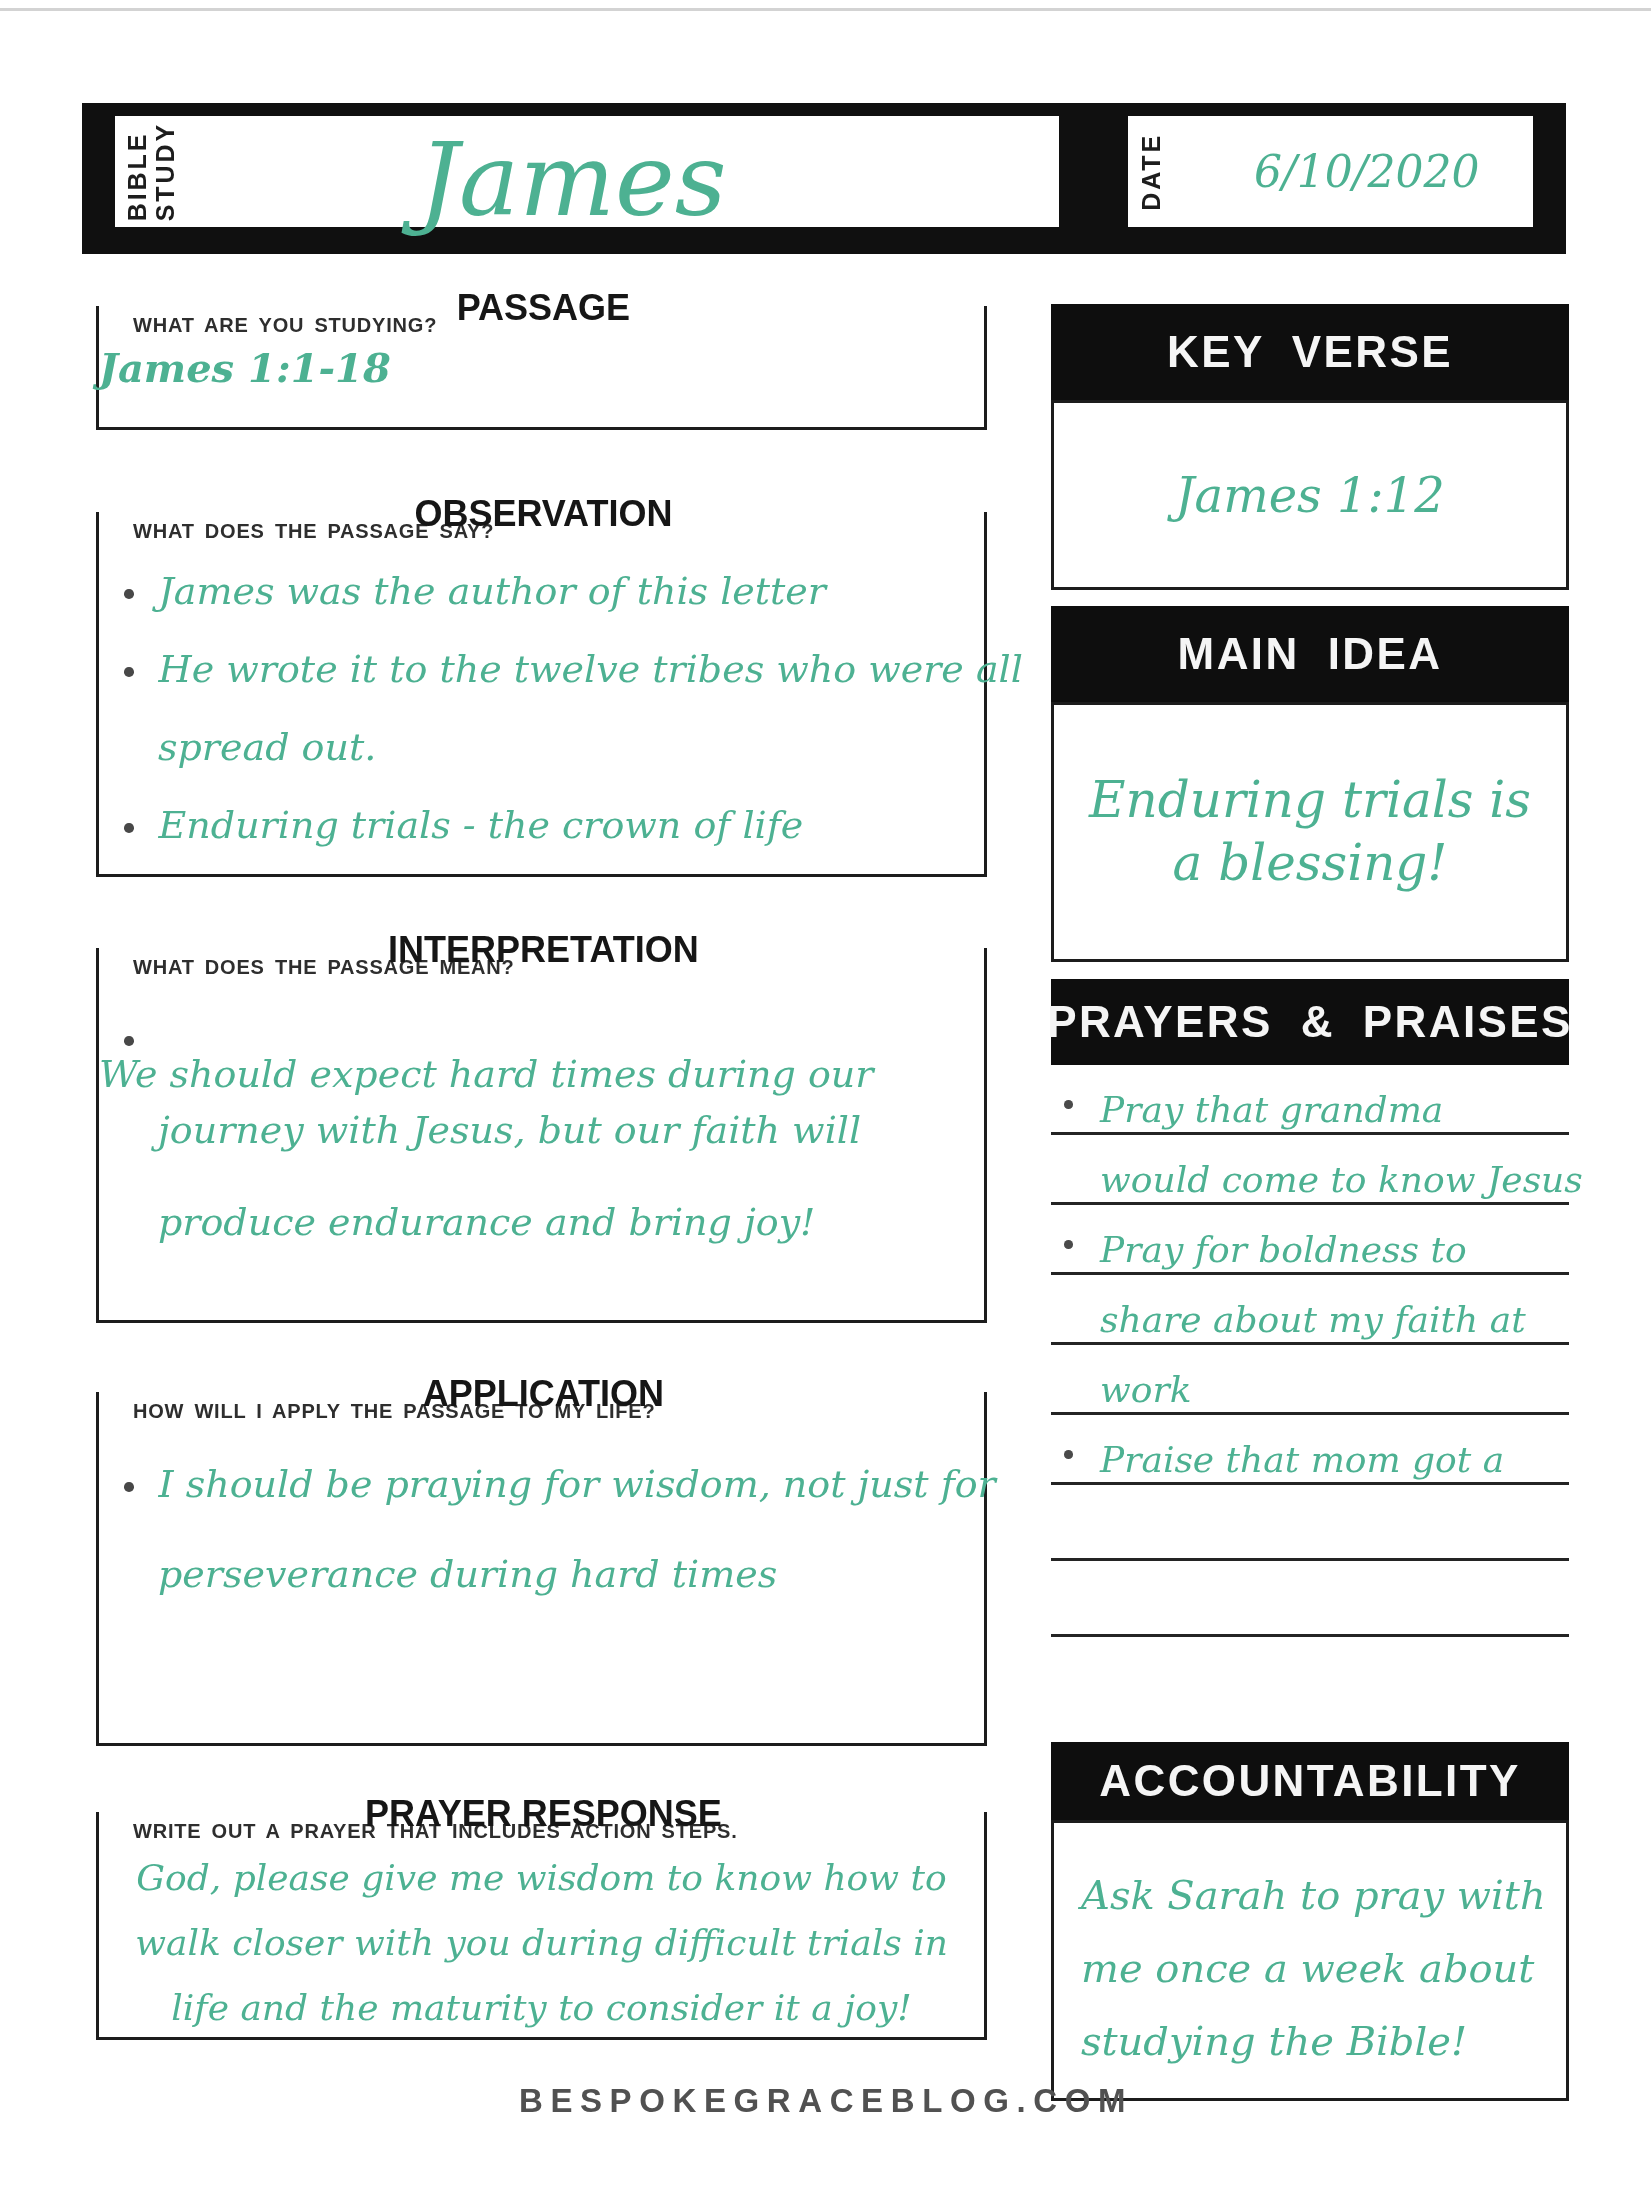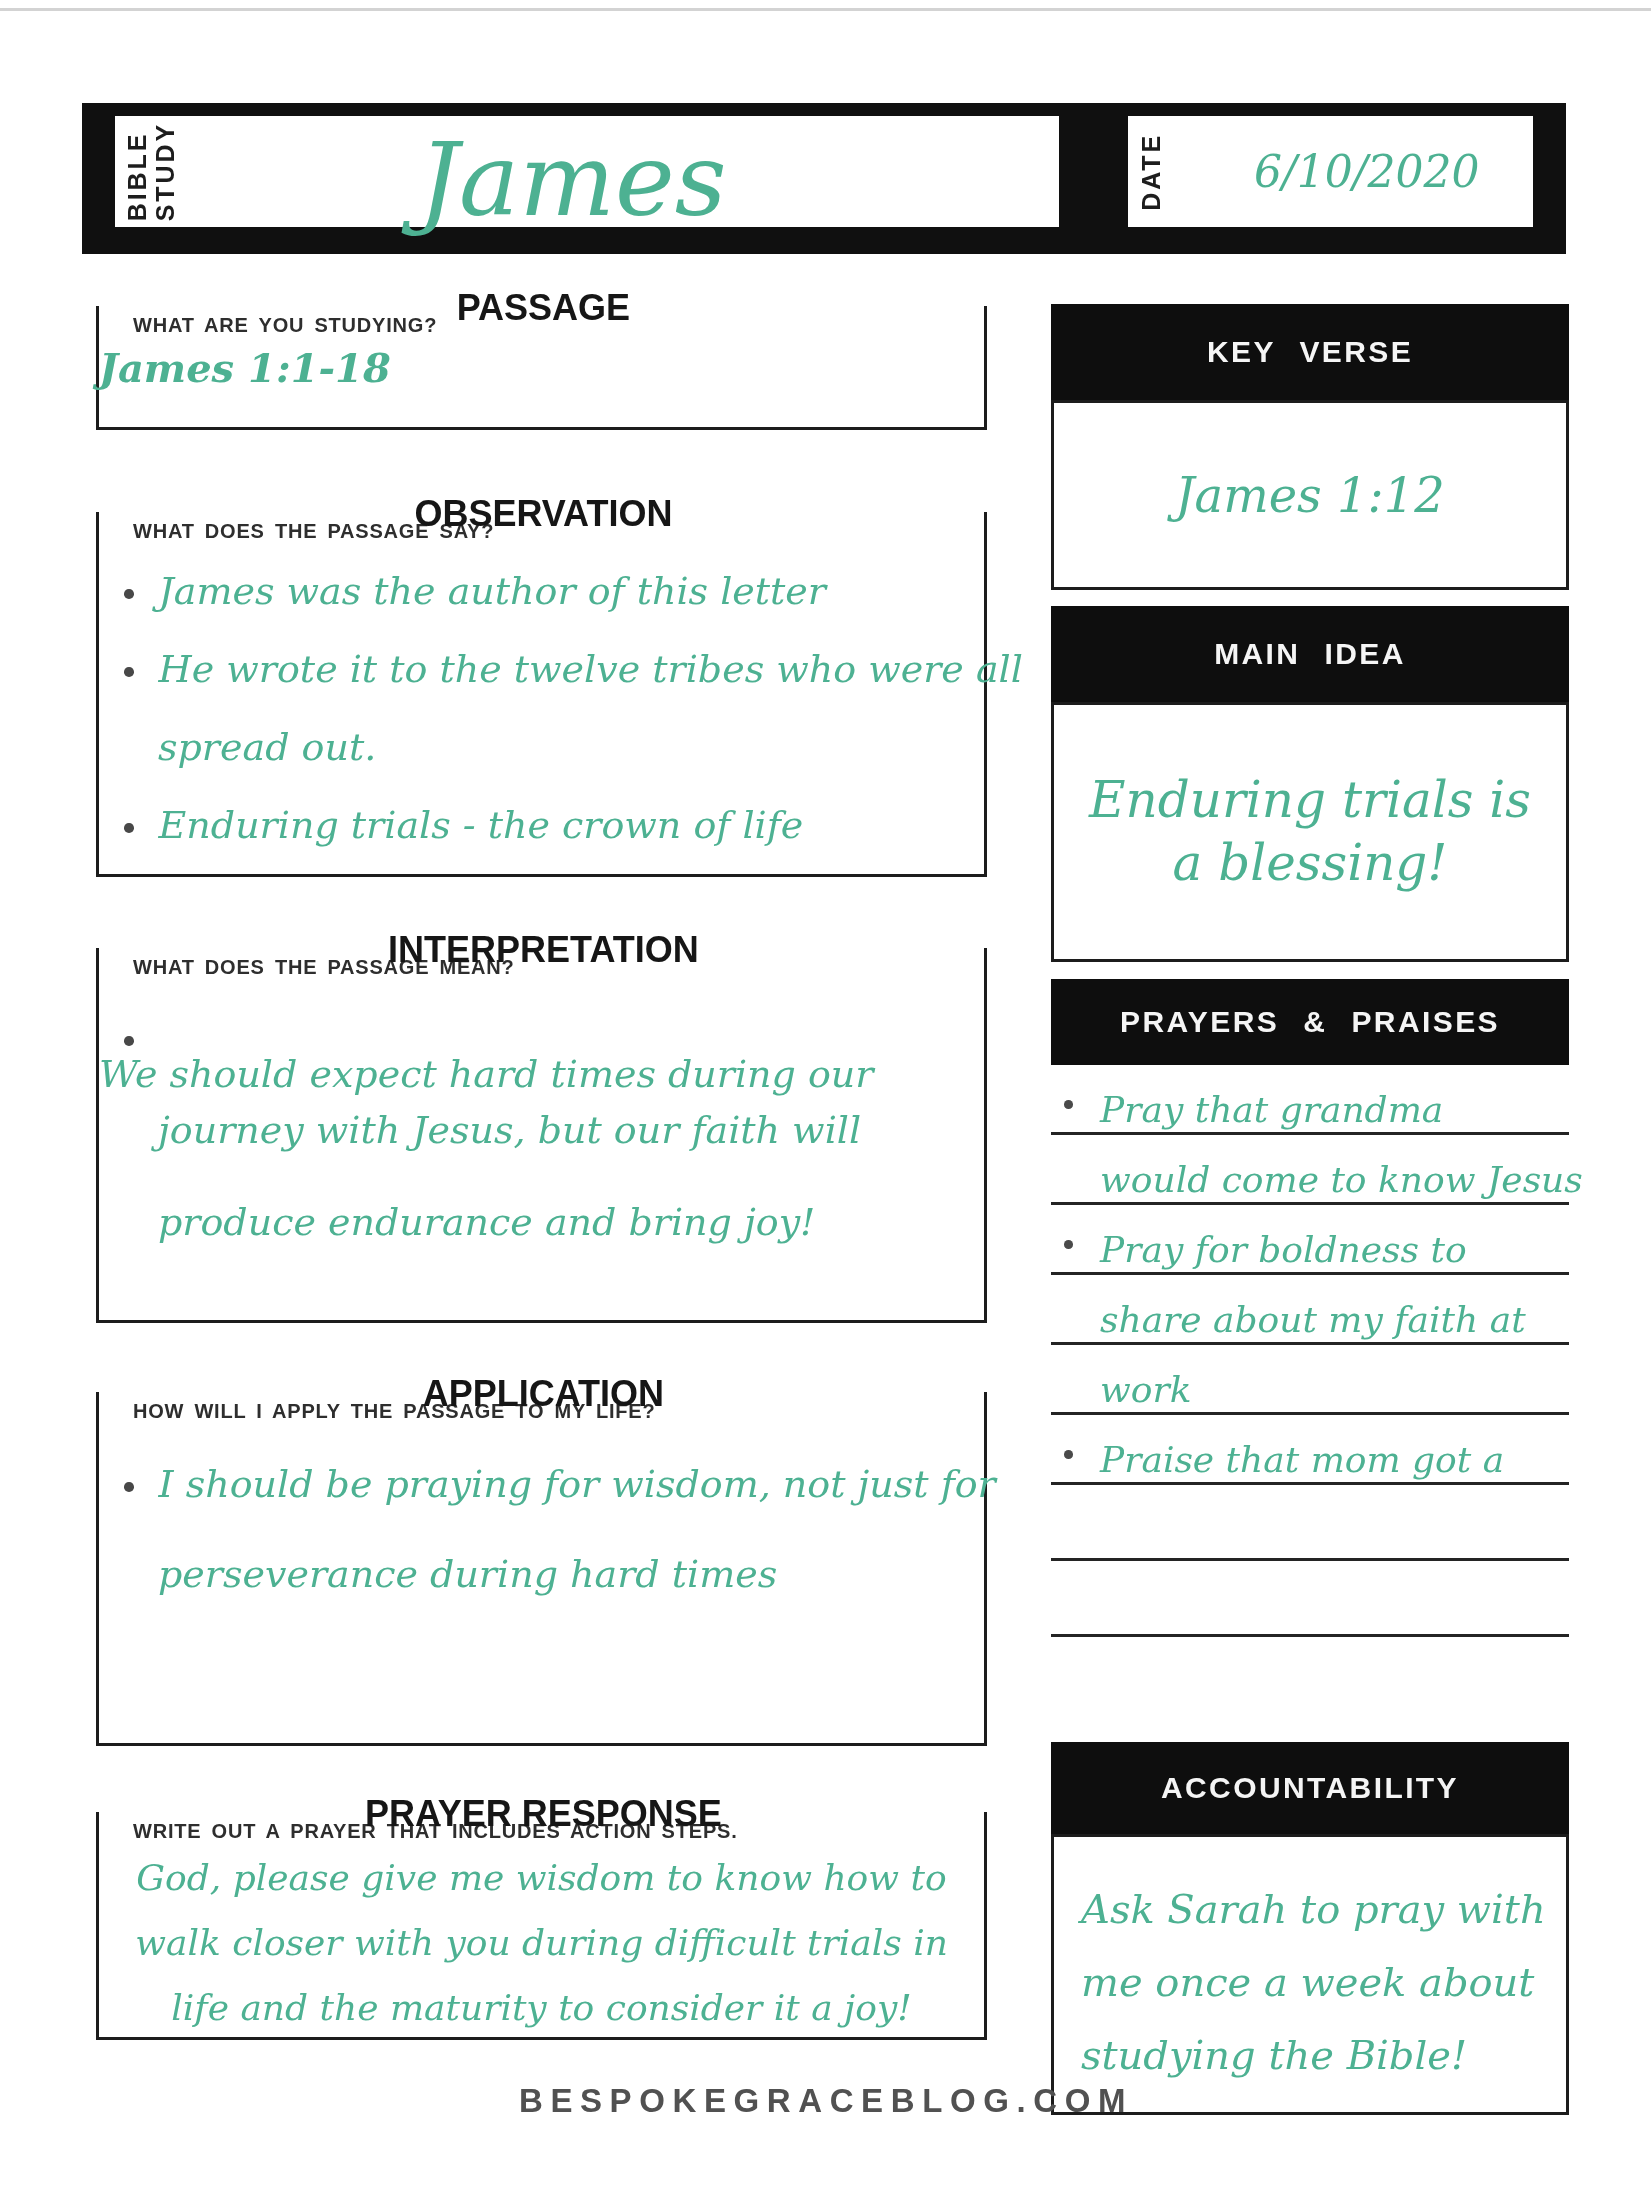--- a/index.html
+++ b/index.html
@@ -53,21 +53,21 @@
   #sect-application .row{height:90px;}
   #sect-observation .rows{padding-top:50px;}
   #sect-interpretation .rows{padding-top:61px;}
   #sect-application .rows{padding-top:63px;}
   .pr{position:absolute;left:0;right:0;top:32.5px;text-align:center;}
   .pr div{font-size:36px;line-height:65px;white-space:nowrap;}
 
   
   .rsec{position:absolute;left:1051px;width:518px;}
   .bar{background:#0e0e0e;color:#f5f5f5;display:flex;align-items:center;justify-content:center;
-    font-size:30px;font-weight:700;letter-spacing:2.4px;word-spacing:13.4px;white-space:nowrap;}
+    font-size:44px;font-weight:700;letter-spacing:2.4px;word-spacing:13.4px;white-space:nowrap;}
   .bbody{border:3.8px solid #1c1c1c;background:#ffffff;position:relative;}
   .centerv{position:absolute;inset:0;display:flex;flex-direction:column;
     align-items:center;justify-content:center;text-align:center;}
   .kv{font-size:48px;}
   .mi div{font-size:50px;line-height:63px;white-space:nowrap;}
 
   .plines{}
   .pline{height:67px;border-bottom:3.8px solid #242424;display:flex;align-items:flex-end;}
   .pline.tall{height:73px;}
   .pline .pt{font-size:36px;line-height:1;padding-bottom:3.8px;white-space:nowrap;}
@@ -245,21 +245,21 @@
       <div class="pline nob tall">
         <span class="pt hand"></span>
       </div>
       <div class="pline nob tall">
         <span class="pt hand"></span>
       </div>
     </div>
   </section>
 
   <section class="rsec" style="top:1742px;">
-    <div class="bar" style="height:92px;">ACCOUNTABILITY</div>
+    <div class="bar" style="height:78px;">ACCOUNTABILITY</div>
     <div class="bbody" style="height:275px;">
       <div class="acc hand">
         <div>Ask Sarah to pray with</div>
         <div>me once a week about</div>
         <div>studying the Bible!</div>
       </div>
     </div>
   </section>
 
   <footer class="foot">BESPOKEGRACEBLOG.COM</footer>

